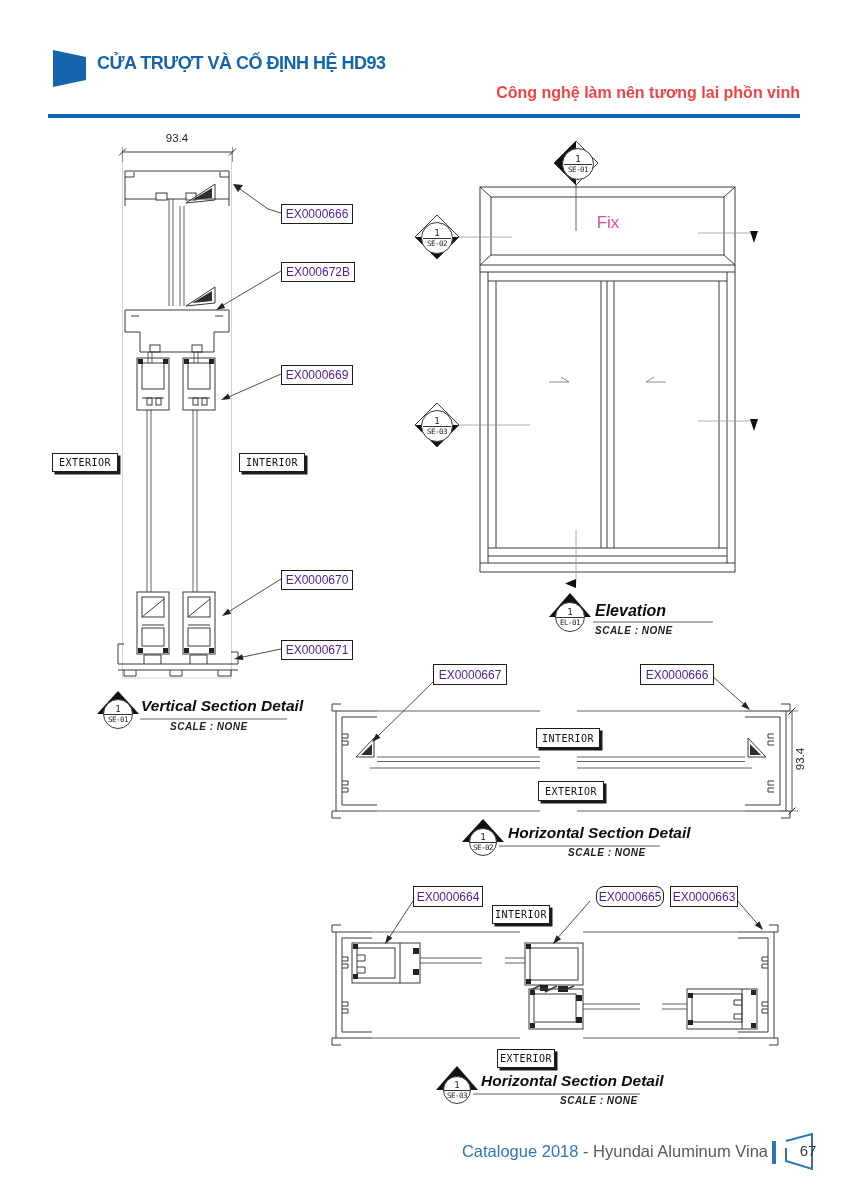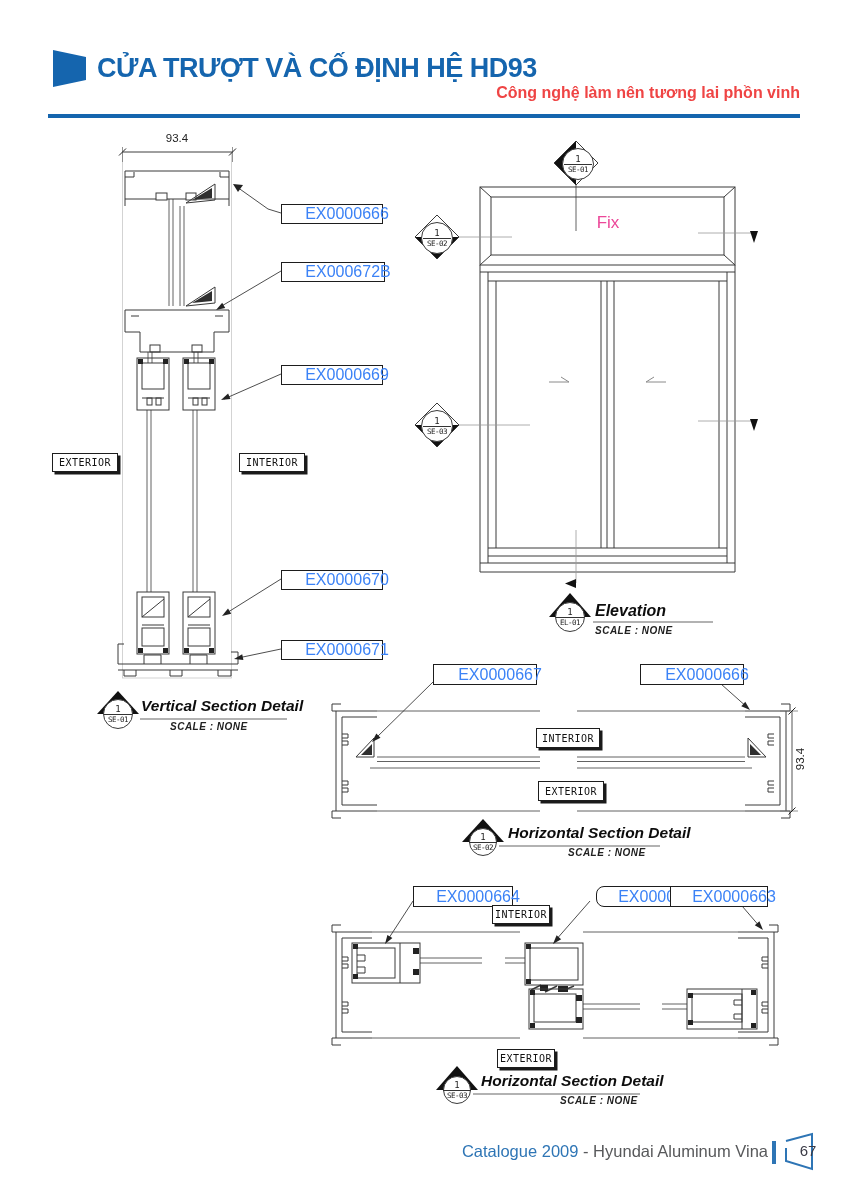--- a/index.html
+++ b/index.html
@@ -1,24 +1,24 @@
 <!DOCTYPE html>
 <html><head>
 <meta charset="utf-8">
 <style>
   html,body{margin:0;padding:0;background:#ffffff;}
   .page{position:relative;width:848px;height:1200px;background:#fff;overflow:hidden;
         font-family:"Liberation Sans",sans-serif;}
   .abs{position:absolute;}
   svg.art{position:absolute;left:0;top:0;}
-  .page-title{font-weight:bold;font-size:27px;letter-spacing:-0.5px;color:#1565ae;white-space:nowrap;}
+  .page-title{font-weight:bold;font-size:18px;letter-spacing:-0.5px;color:#1565ae;white-space:nowrap;}
   .subtitle{font-weight:bold;font-size:16px;color:#ef4444;text-align:right;white-space:nowrap;}
   .hdr-rule{background:#1565ae;height:3.5px;}
   .lblbox{position:absolute;border:1px solid #1d1d1d;background:#fff;display:flex;align-items:center;
-          justify-content:center;font-size:16px;color:#3b82f6;white-space:nowrap;padding-left:30px;}
+          justify-content:center;font-size:12px;color:#4c1d95;white-space:nowrap;}
   .cadbox{position:absolute;border:1.2px solid #1d1d1d;background:#fff;display:flex;align-items:center;
           justify-content:center;font-family:"DejaVu Sans Mono",monospace;font-size:10px;letter-spacing:0.5px;
           color:#111;box-shadow:2.5px 2.5px 0 0 #1a1a1a;white-space:nowrap;}
   .marker{position:absolute;width:28px;text-align:center;color:#222;font-family:"DejaVu Sans Mono",monospace;}
   .marker .num{display:block;font-size:9px;line-height:10px;}
   .marker .code{display:block;font-size:7.5px;line-height:9px;border-top:1px solid #333;letter-spacing:-0.5px;}
   .dtitle{position:absolute;font-weight:bold;font-style:italic;font-size:15.5px;color:#0d0d0d;white-space:nowrap;}
   .dscale{position:absolute;font-weight:bold;font-style:italic;font-size:10px;color:#222;letter-spacing:0.5px;white-space:nowrap;}
   .dim{position:absolute;font-size:11.5px;color:#222;text-align:center;white-space:nowrap;}
   .fixtext{position:absolute;font-size:17px;color:#ec4899;text-align:center;}
@@ -312,19 +312,19 @@
   <div class="cadbox" style="left:492px;top:905px;width:56px;height:17px;">INTERIOR</div>
   <div class="cadbox" style="left:497px;top:1049px;width:56px;height:17px;">EXTERIOR</div>
   <div class="marker" style="left:443px;top:1080px;">
     <span class="num">1</span>
     <span class="code">SE-03</span>
   </div>
   <div class="dtitle" style="left:481px;top:1072px;">Horizontal Section Detail</div>
   <div class="dscale" style="left:560px;top:1095px;">SCALE : NONE</div>
 
   <div class="footer-text" style="left:420px;top:1142px;width:348px;">
-    <span class="cat">Catalogue 2009</span>
+    <span class="cat">Catalogue 2018</span>
     <span class="co">- Hyundai Aluminum Vina</span>
   </div>
   <div class="footer-bar" style="left:772px;top:1141px;width:3.5px;height:23px;"></div>
   <div class="pagenum" style="left:786px;top:1142px;width:26px;margin-left:9px;">67</div>
 
 </div>
 
 </body></html>

